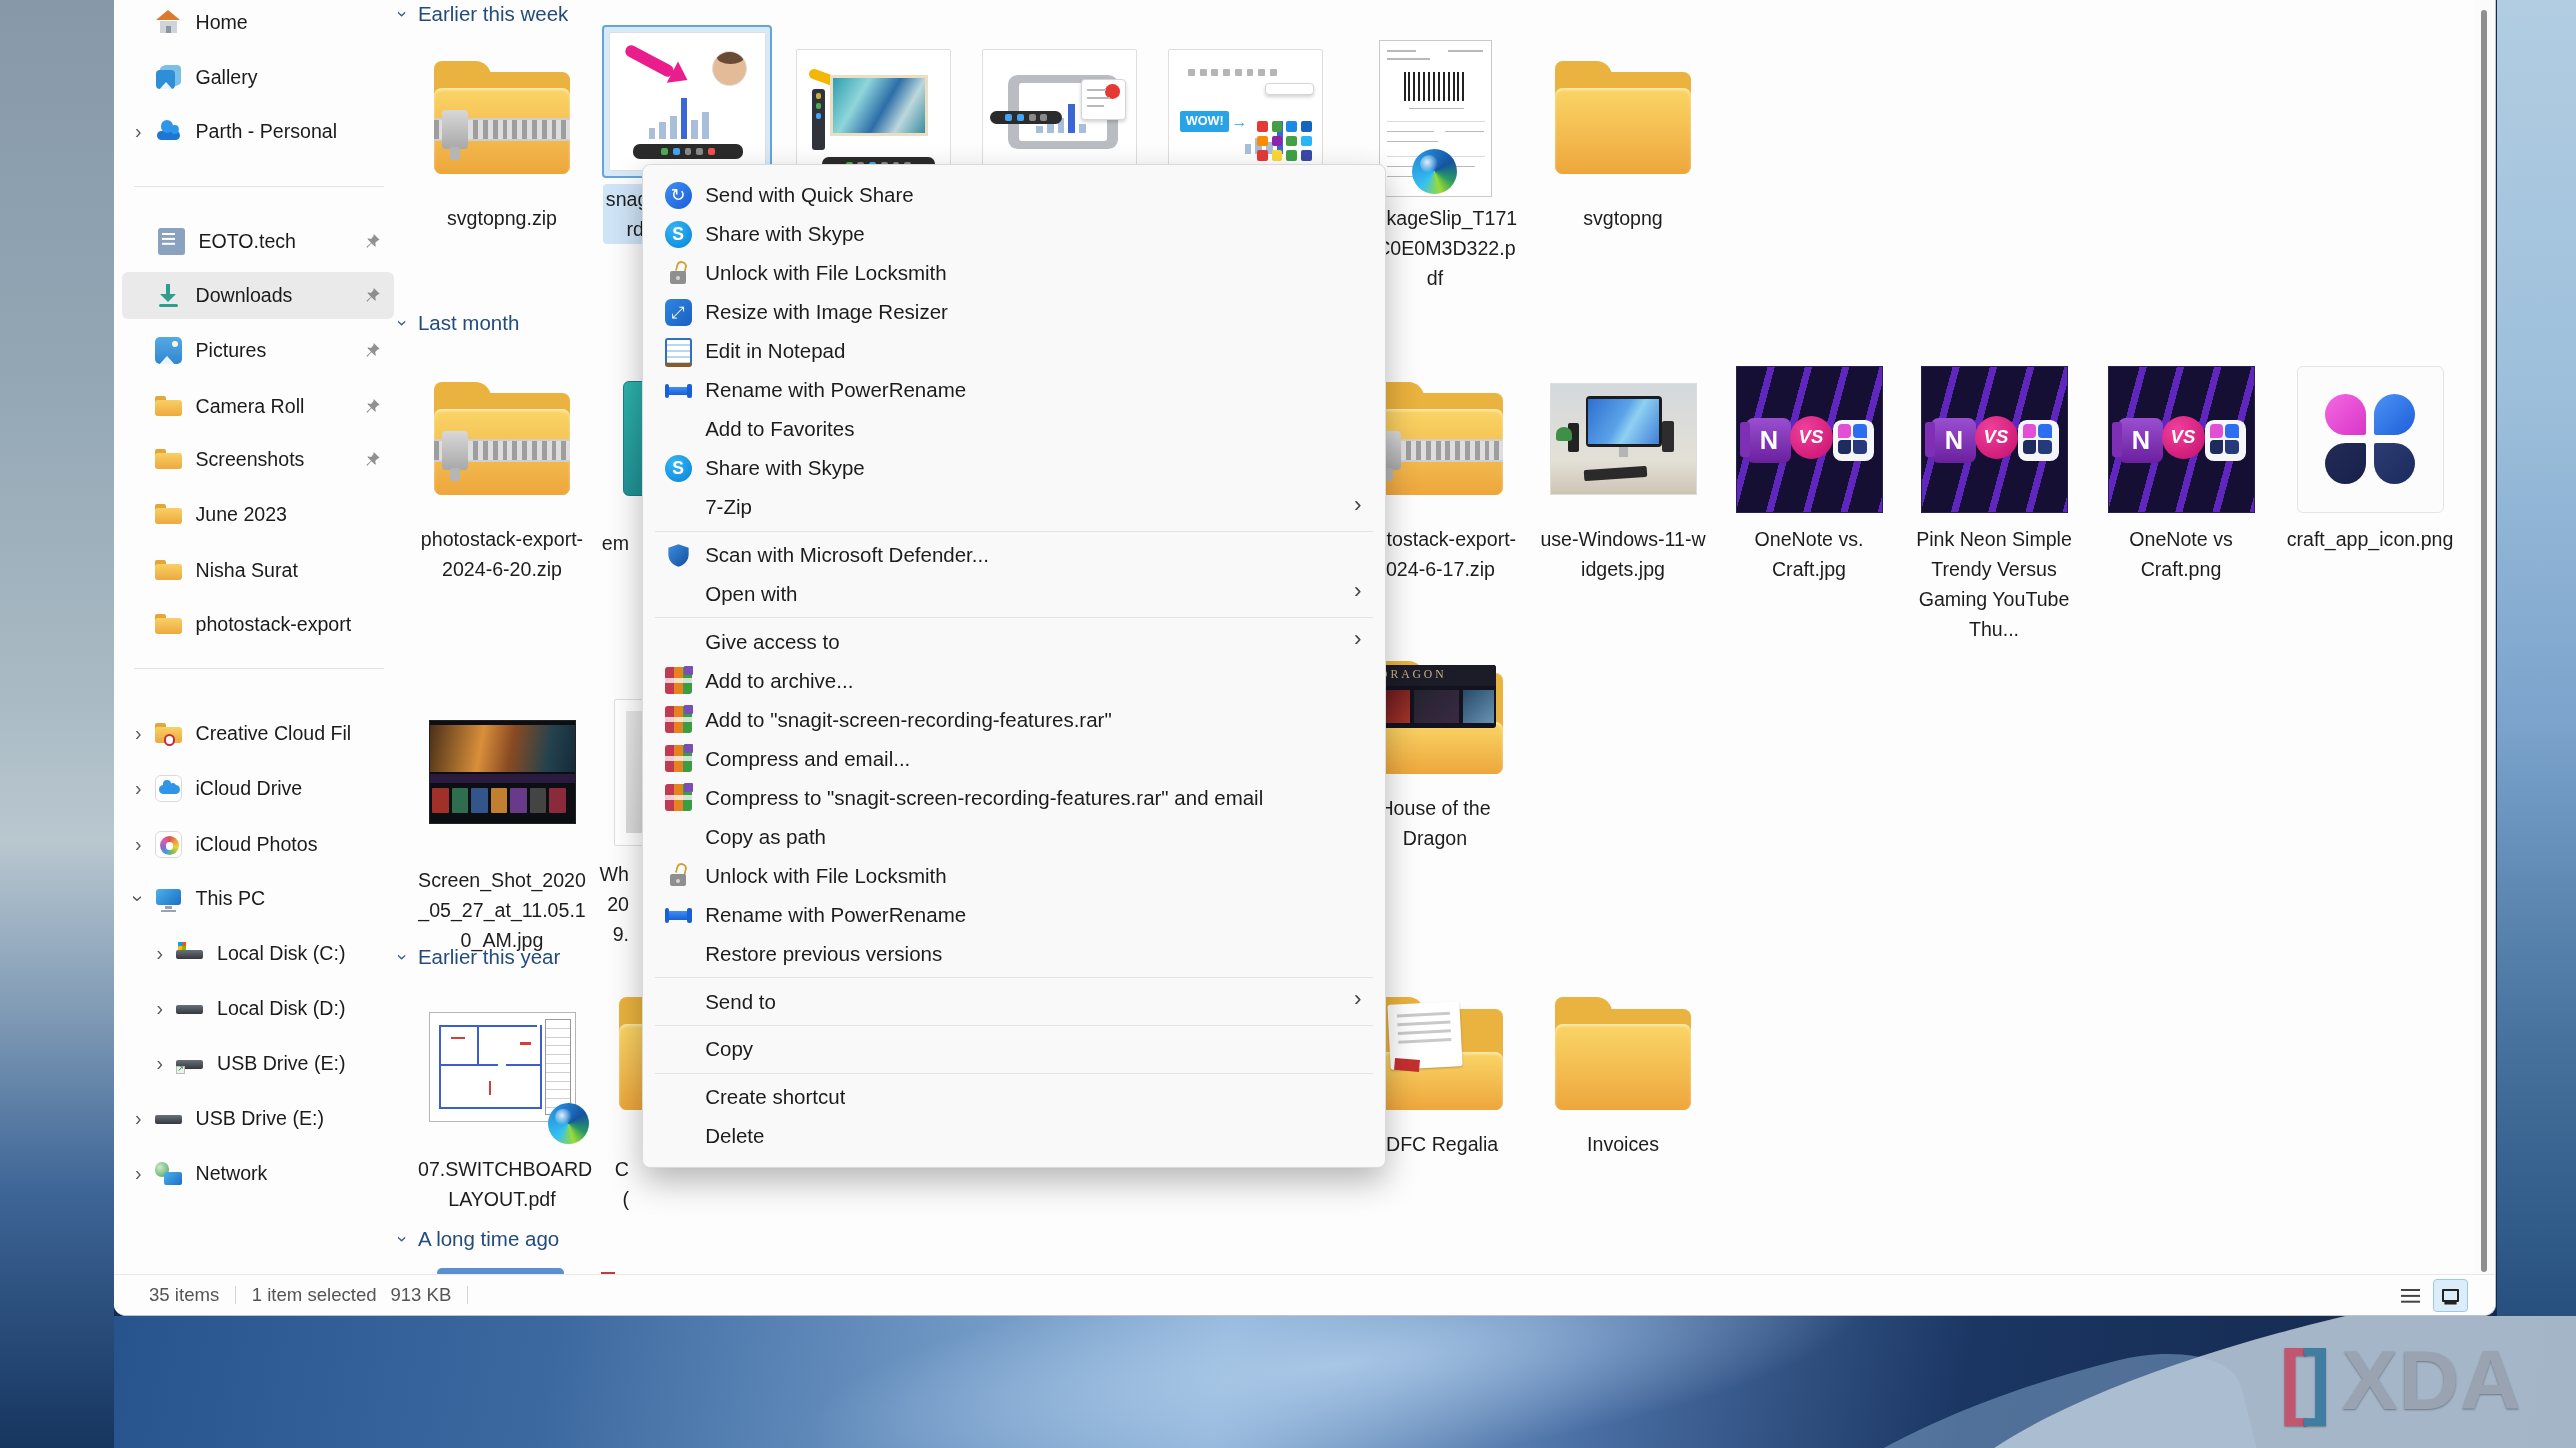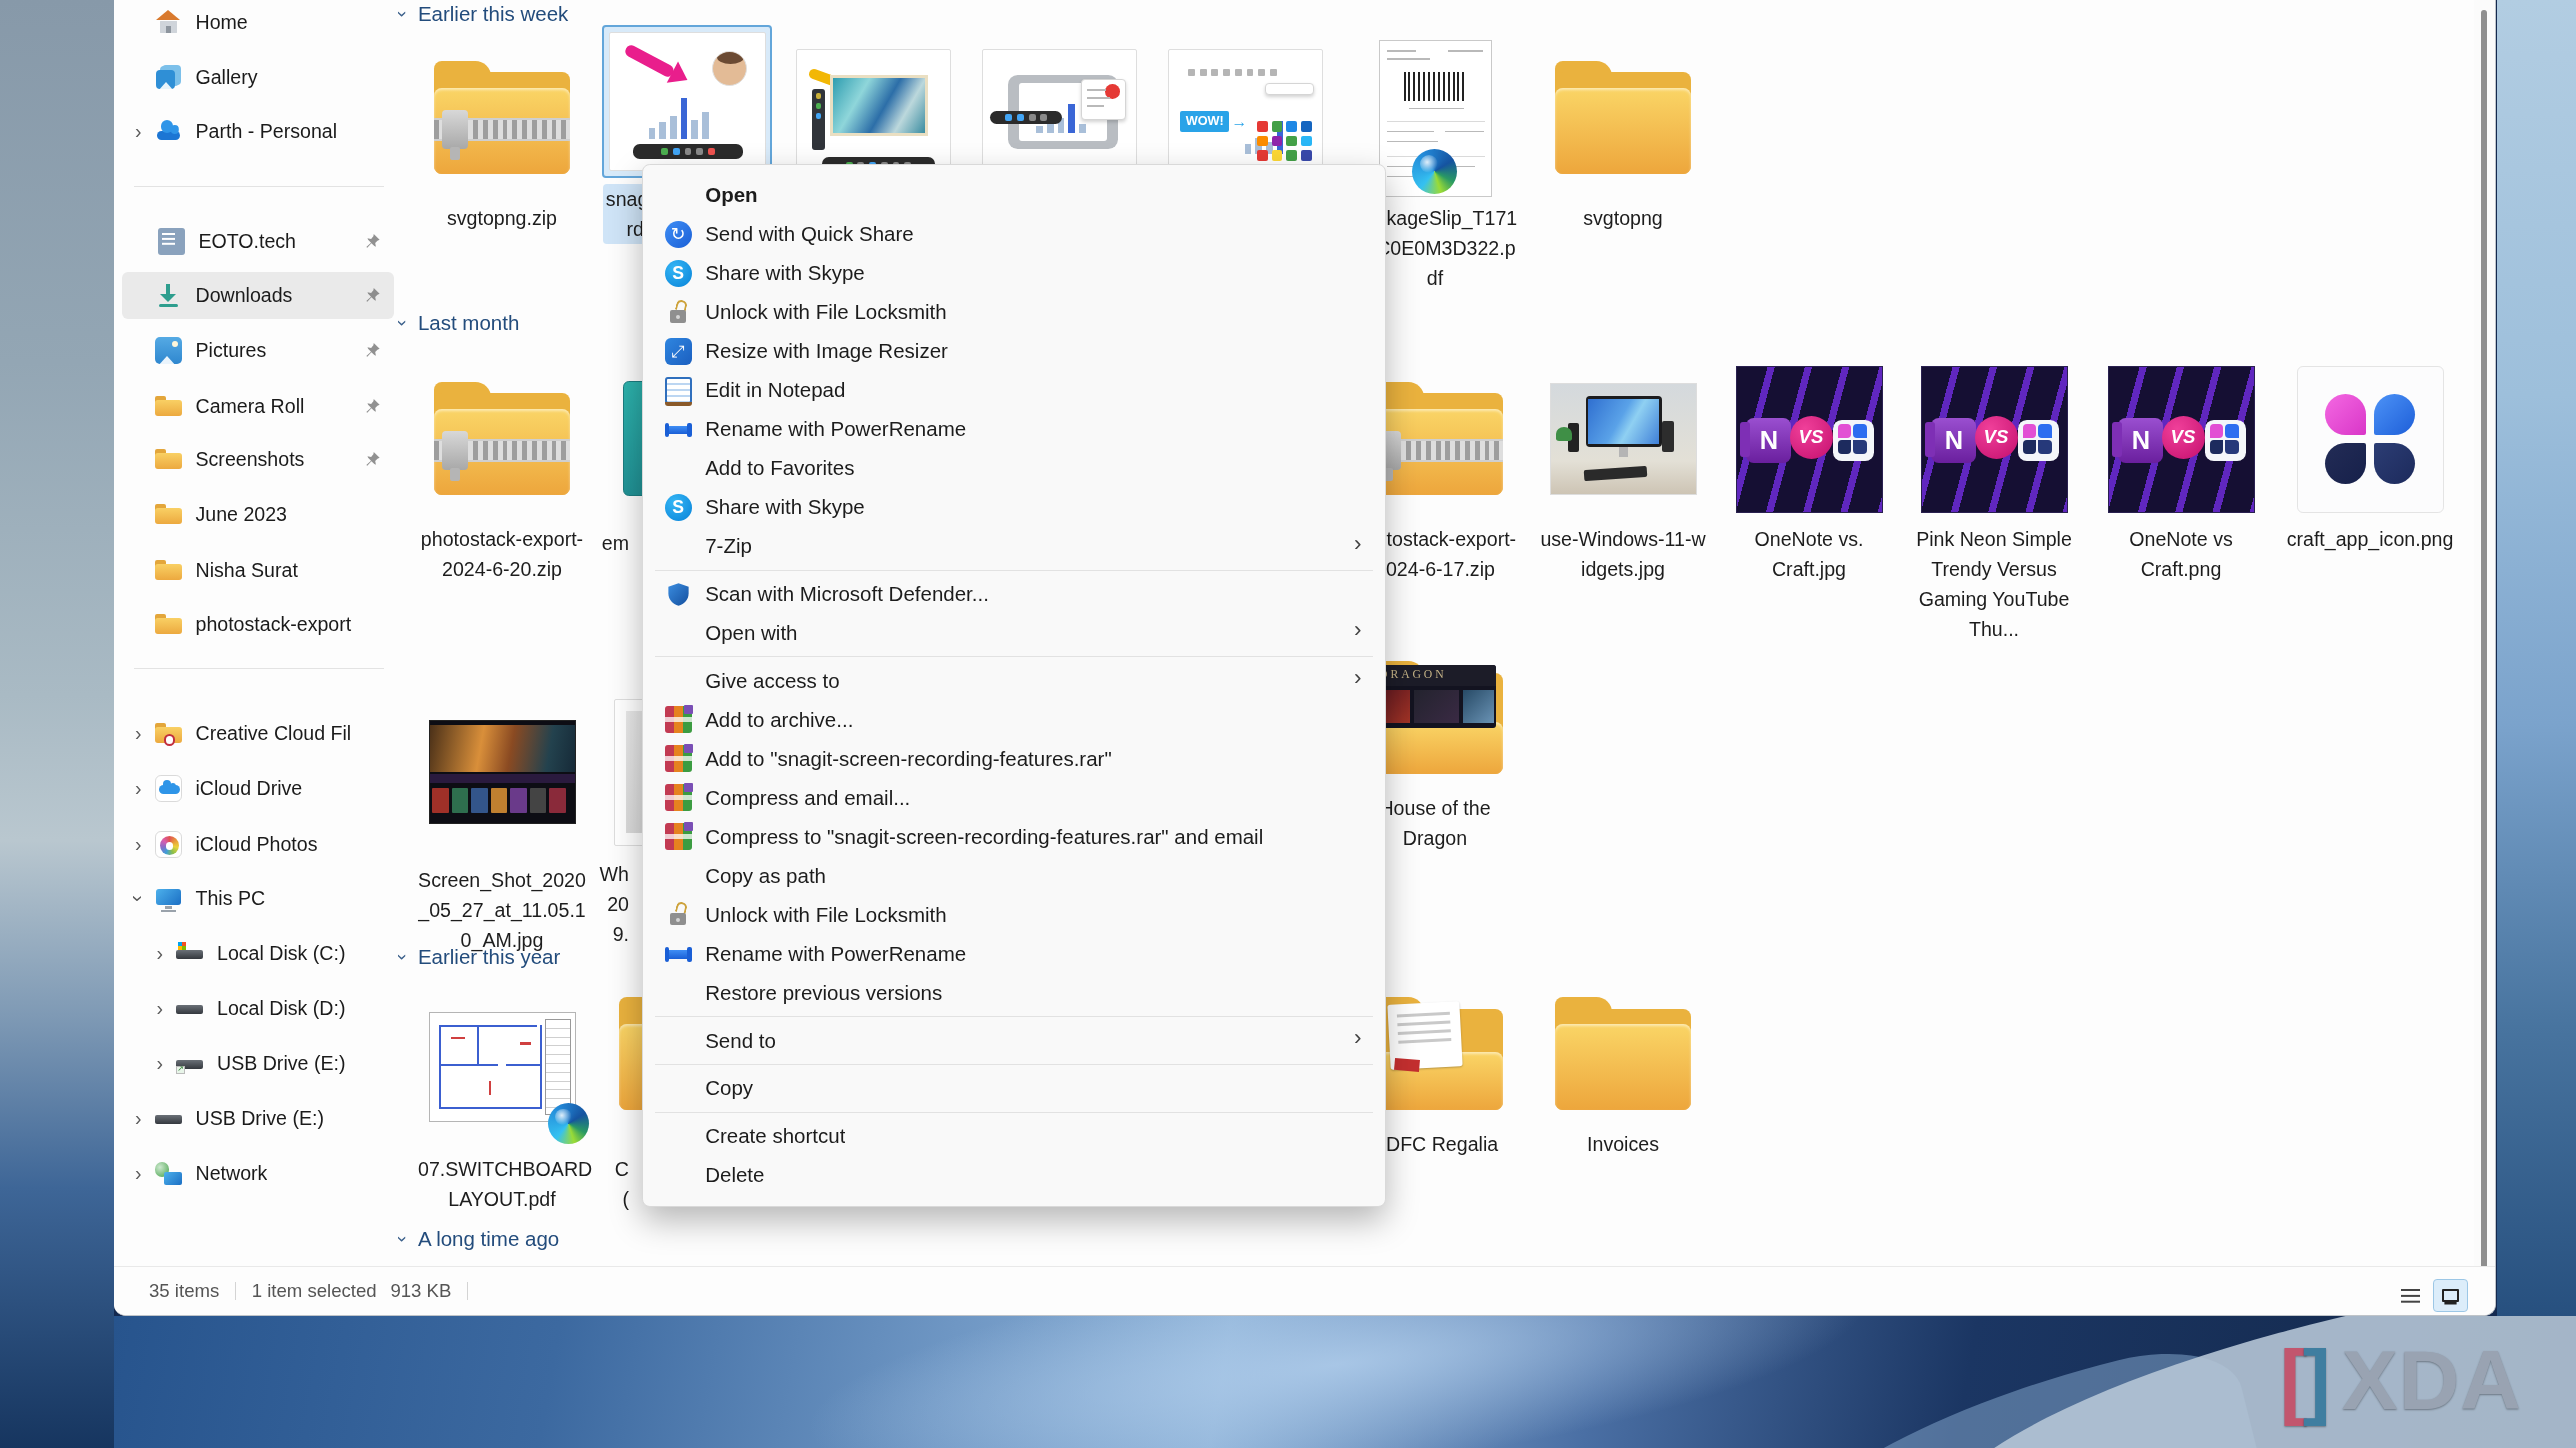--- a/index.html
+++ b/index.html
@@ -205,21 +205,21 @@
   .ic-pren .bar{position:absolute;left:2px;top:9.8px;width:23.5px;height:8.8px;background:linear-gradient(180deg,#3f8ef5,#1a5fd6);border-radius:2px;}
   .ic-pren .bar:before{content:"";position:absolute;left:-2px;top:-2.9px;width:4.9px;height:14.7px;background:#1a5fd6;border-radius:2px;}
   .ic-pren .bar:after{content:"";position:absolute;right:-2px;top:-2.9px;width:4.9px;height:14.7px;background:#1a5fd6;border-radius:2px;}
   .ic-rar{border-radius:2.9px;background:linear-gradient(90deg,#c23a52 0 33%,#e6821f 33% 66%,#3c9c41 66% 100%);}
   .ic-rar:before{content:"";position:absolute;left:0;right:0;top:10.8px;height:4.9px;background:rgba(255,255,255,.75);}
   .ic-rar:after{content:"";position:absolute;right:-1px;top:-1px;width:8.8px;height:8.8px;background:#7a4fb5;border-radius:1px;}
   .ic-def svg,.ic-share svg{display:block;}
   .mic.none{visibility:hidden;}
 
   
-  .statusbar{position:absolute;left:0;right:0;bottom:0;height:49px;background:#fdfdfd;border-top:1px solid #e9e9e9;
+  .statusbar{position:absolute;left:0;right:0;bottom:0;height:41px;background:#fdfdfd;border-top:1px solid #e9e9e9;
     display:flex;align-items:center;font-size:18.6px;color:#555;z-index:60;}
   .statusbar .sdiv{width:1px;height:17.6px;background:#d4d4d4;margin:0 15.7px;}
   .viewtoggles{position:absolute;right:27px;bottom:2.9px;display:flex;align-items:center;gap:9.8px;z-index:61;}
   .vt-list{width:25.4px;height:25.4px;position:relative;}
   .vt-list:before{content:"";position:absolute;left:2.9px;top:5.9px;width:19.6px;height:2.4px;background:#444;box-shadow:0 5.9px 0 #444,0 11.7px 0 #444;}
   .vt-large{width:35px;height:33px;background:#dcedfa;border:1px solid #9cc7e6;border-radius:3.9px;display:flex;align-items:center;justify-content:center;}
   .vt-large .sq{width:17.6px;height:13.7px;border:2.4px solid #222;border-radius:1px;box-shadow:0 4.9px 0 -2.4px #222;}
   .scroll-track{position:absolute;right:0;top:0;width:21.5px;bottom:31px;background:#fbfbfb;}
   .scroll-thumb{position:absolute;right:7.8px;top:9.8px;width:5.9px;height:1262px;background:#8f8f8f;border-radius:2.9px;}
 </style>
@@ -812,24 +812,20 @@
         </div>
           </div>
         <div class="lbl">Invoices</div>
       </div>
 
       <div style="position:absolute;left:323px;top:1268px;width:127px;height:9.8px;border-radius:4.9px;background:#5b8fd0"></div>
       <div style="position:absolute;left:487px;top:1272px;width:13.7px;height:9.8px;background:#c43b35"></div>
     </div>
 
     <div class="menu">
-      <div class="mi bold">
-          <span class="mic none"></span>
-          <span class="mtxt">Open</span>
-        </div>
       <div class="mi">
           <span class="mic ic-quickshare"></span>
           <span class="mtxt">Send with Quick Share</span>
         </div>
       <div class="mi">
           <span class="mic ic-skype"></span>
           <span class="mtxt">Share with Skype</span>
         </div>
       <div class="mi">
           <span class="mic ic-lock">

